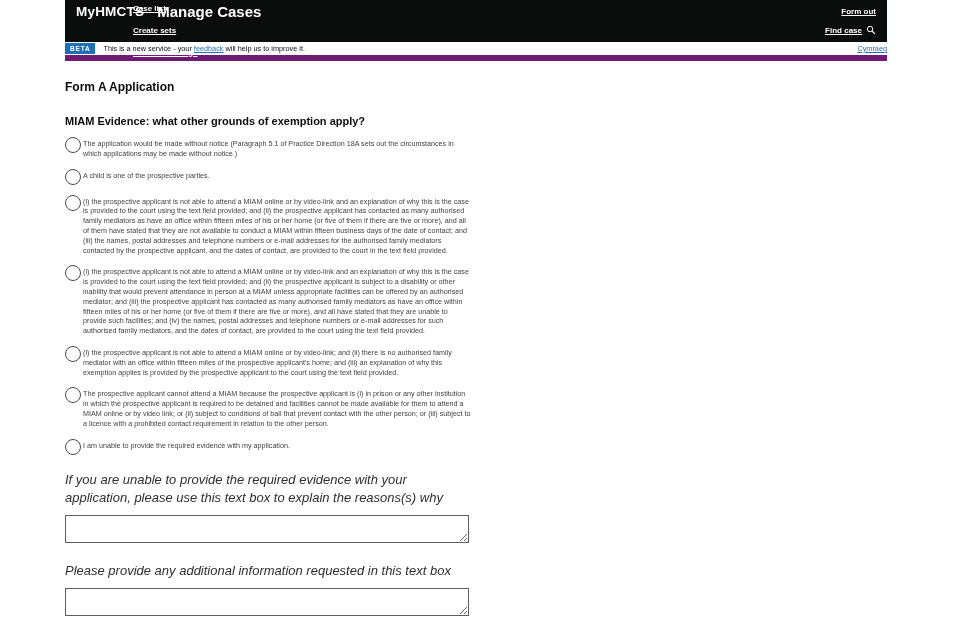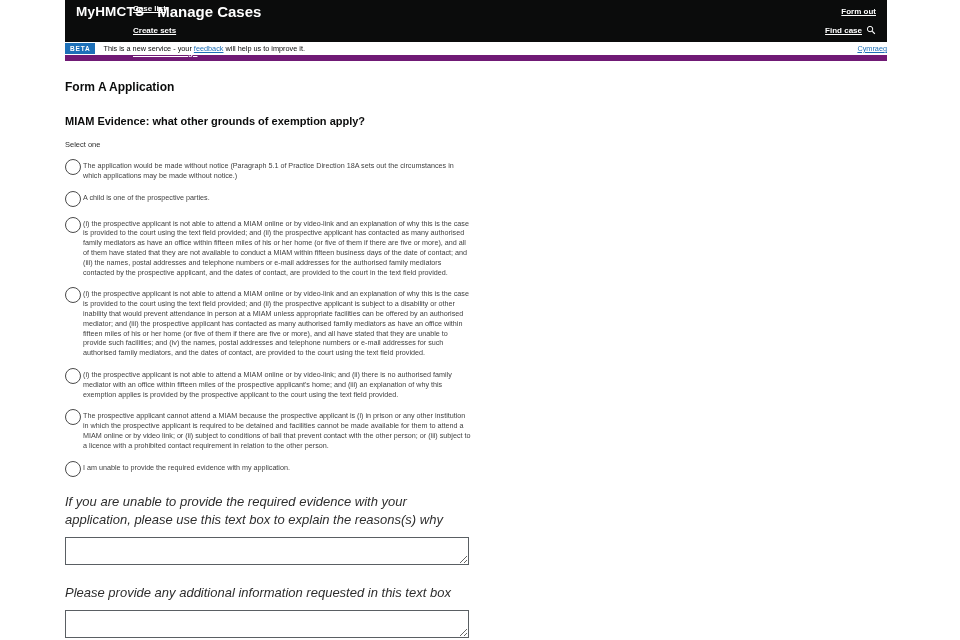--- a/index.html
+++ b/index.html
@@ -78,21 +78,20 @@
 
   <div class="beta-bar">
     <span class="beta-badge">BETA</span>
     <span class="beta-text"><span>This is a new service - your </span><a>feedback</a><span> will help us to improve it.</span></span>
     <a class="cymraeg-link">Cymraeg</a>
   </div>
 
   <div class="content">
     <h1 class="page-title">Form A Application</h1>
     <h2 class="question-title">MIAM Evidence: what other grounds of exemption apply?</h2>
-    <div class="select-hint">Select one</div>
 
     <div class="option">
       <span class="radio-circle" role="radio" aria-checked="false"></span>
       <span class="option-label">The application would be made without notice (Paragraph 5.1 of Practice Direction 18A sets out the circumstances in which applications may be made without notice.)</span>
     </div>
     <div class="option">
       <span class="radio-circle" role="radio" aria-checked="false"></span>
       <span class="option-label">A child is one of the prospective parties.</span>
     </div>
     <div class="option">

